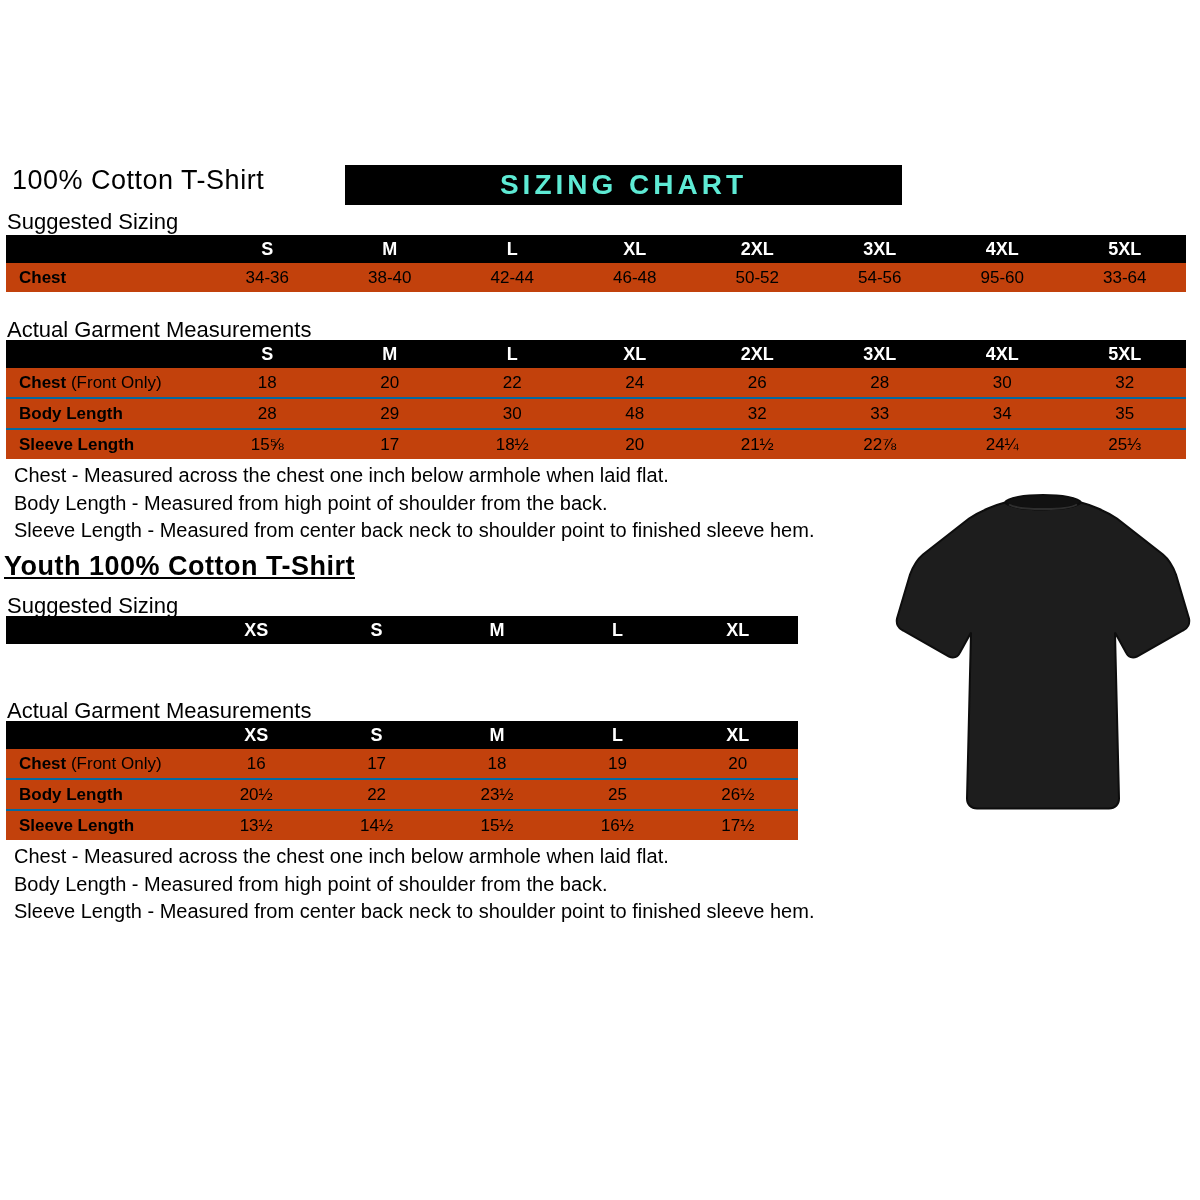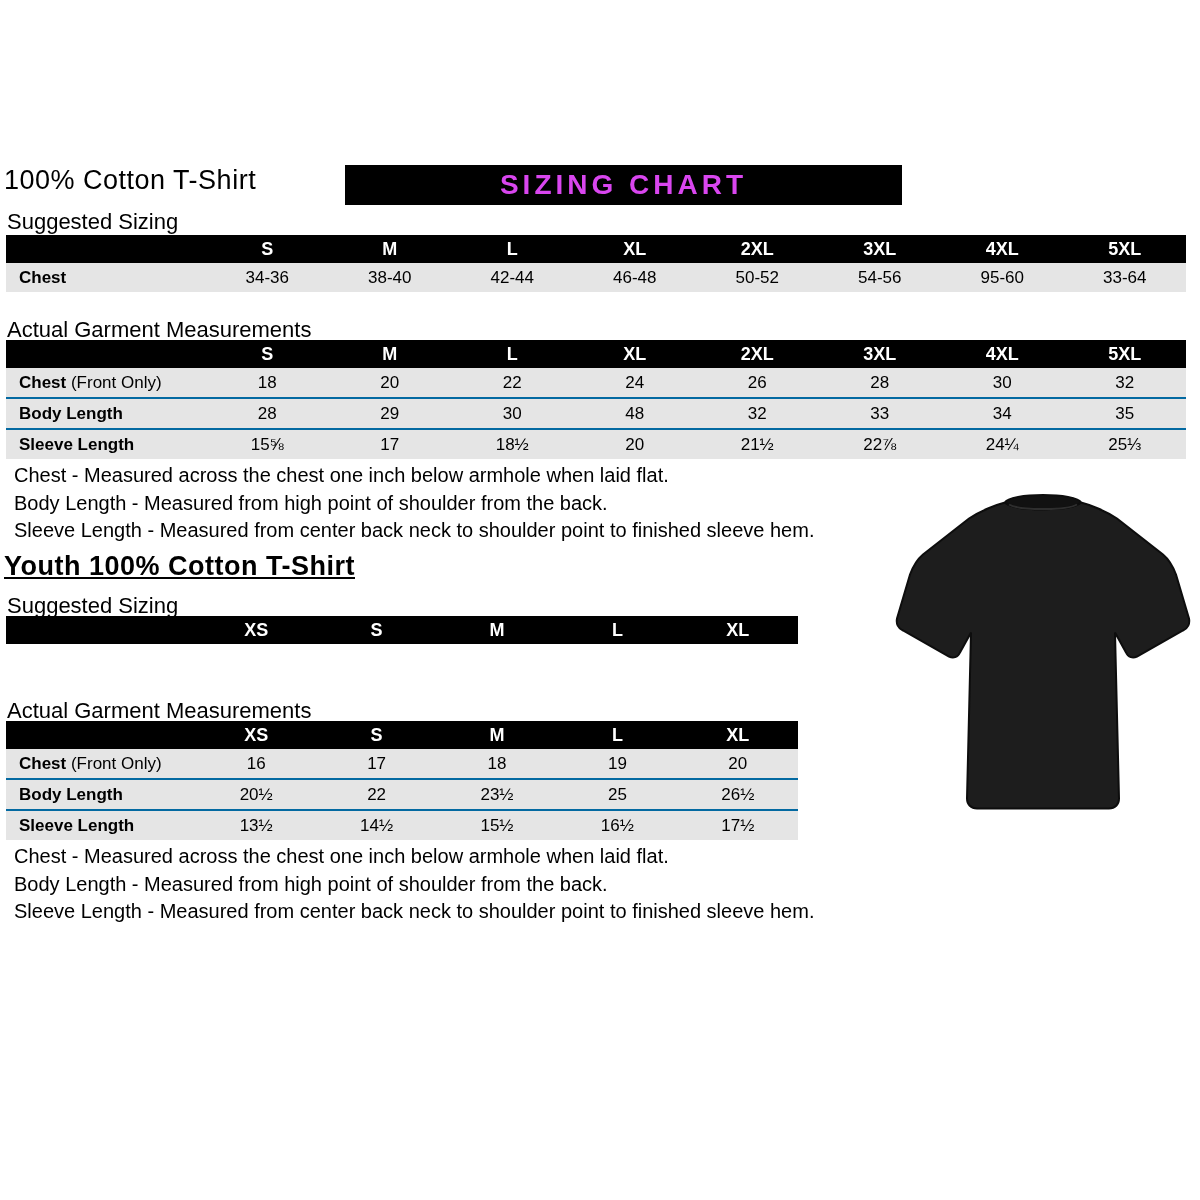--- a/index.html
+++ b/index.html
@@ -8,55 +8,55 @@
     width:1200px;height:1200px;
     background:#ffffff;
     font-family:"Liberation Sans", sans-serif;
     color:#000;
     overflow:hidden;
   }
   .abs{position:absolute;}
   .main-title{font-size:27px;font-weight:400;letter-spacing:0.5px;}
   .main-title.bold{font-weight:700;}
   .banner{
-    background:#000;color:#d946ef;
+    background:#000;color:#5eead4;
     width:557px;height:40px;
     display:flex;align-items:center;justify-content:center;
     font-size:28px;font-weight:700;letter-spacing:4px;
   }
   .section-label{font-size:22px;font-weight:400;}
   .sz-table{display:block;}
   .t-head,.t-row{display:grid;}
   .t-head{
     background:#000;color:#fff;height:28px;
   }
   .t-hcell{
     display:flex;align-items:center;justify-content:center;
     font-size:18px;font-weight:700;
   }
-  .t-row{height:29px;background:#e5e5e5;}
+  .t-row{height:29px;background:#c2410c;}
   .t-row.sep{border-top:2px solid #0369a1;}
   .t-cell{
     display:flex;align-items:center;justify-content:center;
     font-size:17px;
   }
   .t-label{justify-content:flex-start;padding-left:13px;}
   .t-label b{font-weight:700;}
   .t-label span{font-weight:400;white-space:pre;}
   .notes div{
     font-size:20px;line-height:27.5px;
   }
   .shirt-wrap{width:300px;height:345px;}
 </style>
 </head>
 <body>
 
 <div id="page">
 
-  <div class="abs main-title" style="left:4px;top:165px;">100% Cotton T-Shirt</div>
+  <div class="abs main-title" style="left:12px;top:165px;">100% Cotton T-Shirt</div>
 
   <div class="abs banner" style="left:345px;top:165px;">SIZING CHART</div>
 
   <div class="abs section-label" style="left:7px;top:209px;">Suggested Sizing</div>
 
   <div class="abs sz-table" style="left:6px;top:235px;width:1180px;">
       <div class="t-head" style="grid-template-columns: 200px repeat(8, 1fr);">
         <div class="t-hcell t-label"></div>
         <div class="t-hcell">S</div>
         <div class="t-hcell">M</div>

